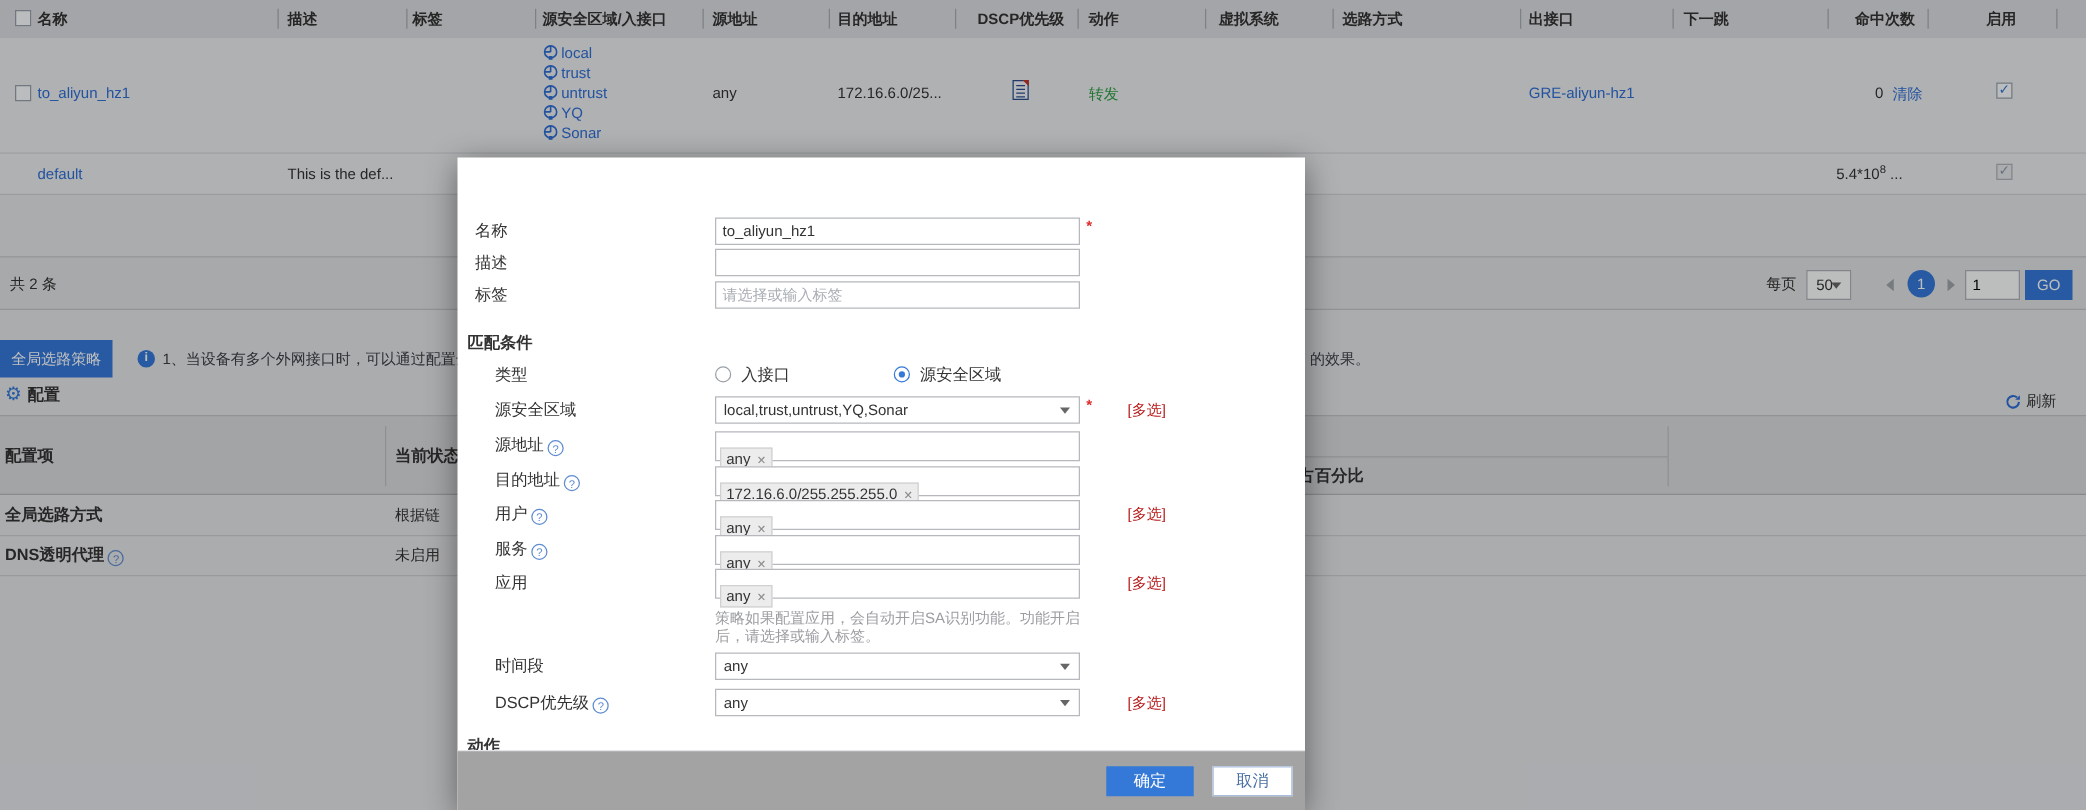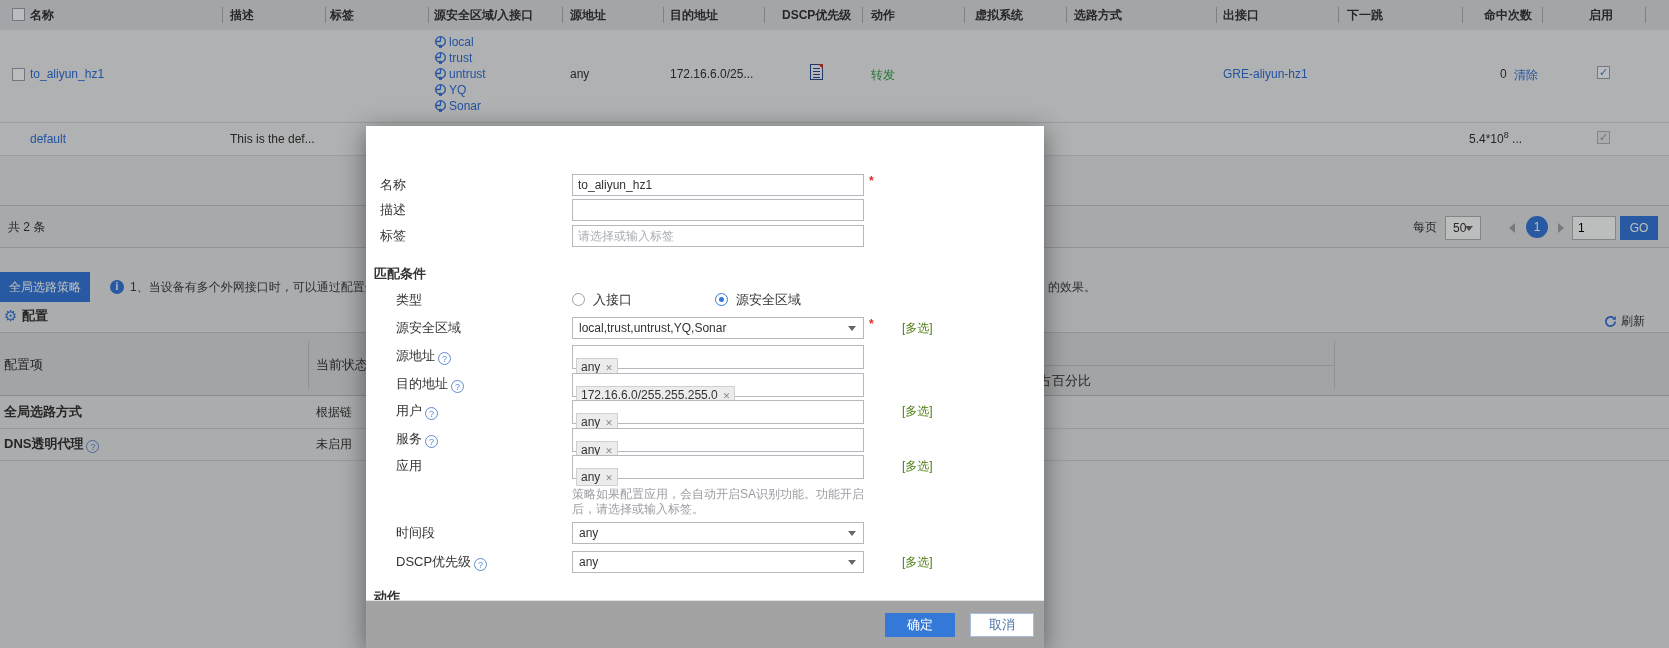--- a/index.html
+++ b/index.html
@@ -47,21 +47,21 @@
        text-align:center;line-height:30px;cursor:pointer}
   .infoico{position:absolute;width:14px;height:14px;border-radius:50%;background:#3579d8;color:#fff;
            font-size:10px;font-weight:bold;text-align:center;line-height:14px;font-style:normal}
   .note{position:absolute;top:272px;height:30px;line-height:30px;color:#3c3f44;white-space:nowrap}
   .gear{position:absolute;color:#3579d8;font-size:15px;line-height:16px}
   .cfglbl{position:absolute;font-weight:bold;color:#333;font-size:13px;line-height:20px;cursor:pointer}
   .refr{position:absolute;line-height:20px;color:#333;cursor:pointer}
   
   .cfghead{position:absolute;left:0;top:332px;width:1669px;height:64px;background:#d9dbde;
            border-top:1px solid #c3c5c8;border-bottom:1px solid #b7b9bc;box-sizing:border-box}
-  .cfghead .h{position:absolute;top:0;height:64px;line-height:64px;font-weight:normal;font-size:13px;white-space:nowrap}
+  .cfghead .h{position:absolute;top:0;height:64px;line-height:64px;font-weight:bold;font-size:13px;white-space:nowrap}
   .vdiv{position:absolute;width:1px;background:#bfc1c4}
   .cfgrow{position:absolute;left:0;width:1669px;height:32px;border-bottom:1px solid #cbced0}
   .cfgrow .i{position:absolute;left:4px;line-height:32px;font-weight:bold;font-size:13px;white-space:nowrap}
   .cfgrow .v{position:absolute;left:316px;line-height:32px;white-space:nowrap}
   .help{display:inline-block;width:13px;height:13px;border:1px solid #5e8bd0;border-radius:50%;color:#5e8bd0;
         font-size:9px;line-height:13px;text-align:center;vertical-align:-2px;margin-left:3px;box-sizing:border-box;font-weight:normal}
   
   .overlay{position:absolute;inset:0;background:rgba(0,0,0,0.25);z-index:10}
   
   .modal{position:absolute;left:366px;top:126px;width:678px;height:522px;background:#fff;z-index:20;
@@ -75,21 +75,21 @@
   .mctl{position:absolute;left:206px;width:292px;height:22px;border:1px solid #b6b8bd;background:#fff;box-sizing:border-box}
   input.mctl{padding:0 5px;font:12px "Liberation Sans","DejaVu Sans",sans-serif;color:#333}
   input.mctl::placeholder{color:#a9adb3}
   .msel{line-height:20px;padding-left:6px;cursor:pointer;color:#333}
   .msel .caret{top:8px}
   .mtags{padding:11px 2px}
   .chip{display:inline-block;height:16px;line-height:16px;background:#ececec;border:1px solid #d0d0d0;
         padding:0 4px;margin:1px;white-space:nowrap}
   .chip .x{color:#8a8a8a;font-size:9px;margin-left:5px;cursor:pointer}
   .star{position:absolute;left:503px;color:#e02b2b;font-weight:bold}
-  .multi{position:absolute;left:536px;height:22px;line-height:22px;color:#4d7c0f;cursor:pointer;white-space:nowrap}
+  .multi{position:absolute;left:536px;height:22px;line-height:22px;color:#b91c1c;cursor:pointer;white-space:nowrap}
   .radio{position:absolute;width:13px;height:13px;border:1px solid #9aa0a8;border-radius:50%;background:#fff;box-sizing:border-box;cursor:pointer}
   .radio.sel{border-color:#3579d8}
   .radio .dot{position:absolute;left:3px;top:3px;width:5px;height:5px;border-radius:50%;background:#3579d8}
   .mnote{position:absolute;left:206px;color:#9b9da1;line-height:15px;white-space:nowrap}
   .mfoot{position:absolute;left:0;top:474px;width:100%;height:48px;background:#a3a3a3;border-top:1px solid #e3e4e7;box-sizing:border-box}
   .okbtn{position:absolute;left:519px;top:12px;width:70px;height:24px;background:#3579d8;color:#fff;border:none;
          font:13px "Liberation Sans","DejaVu Sans",sans-serif;cursor:pointer}
   .cxbtn{position:absolute;left:604px;top:12px;width:64px;height:24px;background:#fff;color:#4a6fa5;
          border:1px solid #a9bedd;font:13px "Liberation Sans","DejaVu Sans",sans-serif;cursor:pointer;box-sizing:border-box}
 </style>

